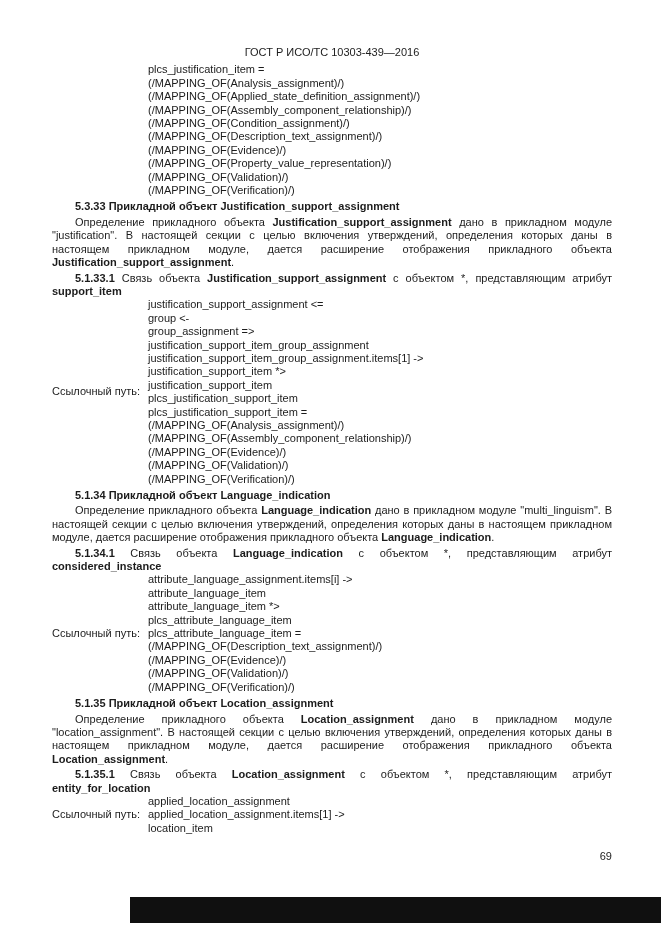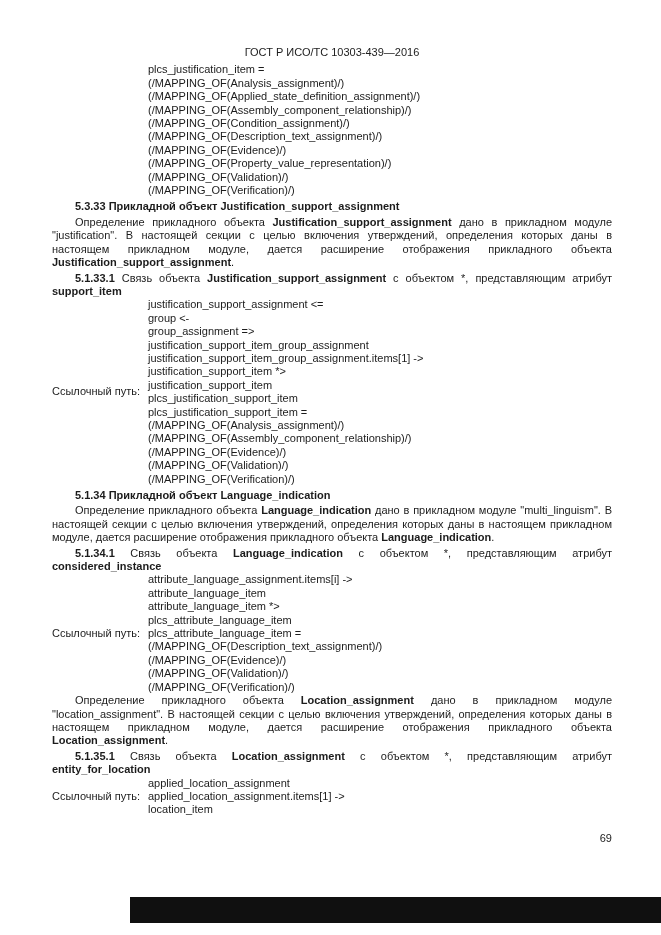--- a/index.html
+++ b/index.html
@@ -82,20 +82,21 @@
           <div class="code-line">attribute_language_item</div>
           <div class="code-line">attribute_language_item *&gt;</div>
           <div class="code-line">plcs_attribute_language_item</div>
           <div class="code-line">plcs_attribute_language_item =</div>
           <div class="code-line">(/MAPPING_OF(Description_text_assignment)/)</div>
           <div class="code-line">(/MAPPING_OF(Evidence)/)</div>
           <div class="code-line">(/MAPPING_OF(Validation)/)</div>
           <div class="code-line">(/MAPPING_OF(Verification)/)</div>
         </div>
       </div>
+      <p class="heading"><span class="b">5.1.35 Прикладной объект Location_assignment</span></p>
       <p class="para"><span>Определение прикладного объекта </span><span class="b">Location_assignment</span><span> дано в прикладном модуле "location_assignment". В настоящей секции с целью включения утверждений, определения которых даны в настоящем прикладном модуле, дается расширение отображения прикладного объекта </span><span class="b">Location_assignment</span><span>.</span></p>
       <p class="subheading"><span class="b">5.1.35.1 </span><span>Связь объекта </span><span class="b">Location_assignment</span><span> с объектом *, представляющим атрибут </span><span class="b">entity_for_location</span></p>
       <div class="refpath">
         <span class="ref-label">Ссылочный путь:</span>
         <div class="ref-lines">
           <div class="code-line">applied_location_assignment</div>
           <div class="code-line">applied_location_assignment.items[1] -&gt;</div>
           <div class="code-line">location_item</div>
         </div>
       </div>

